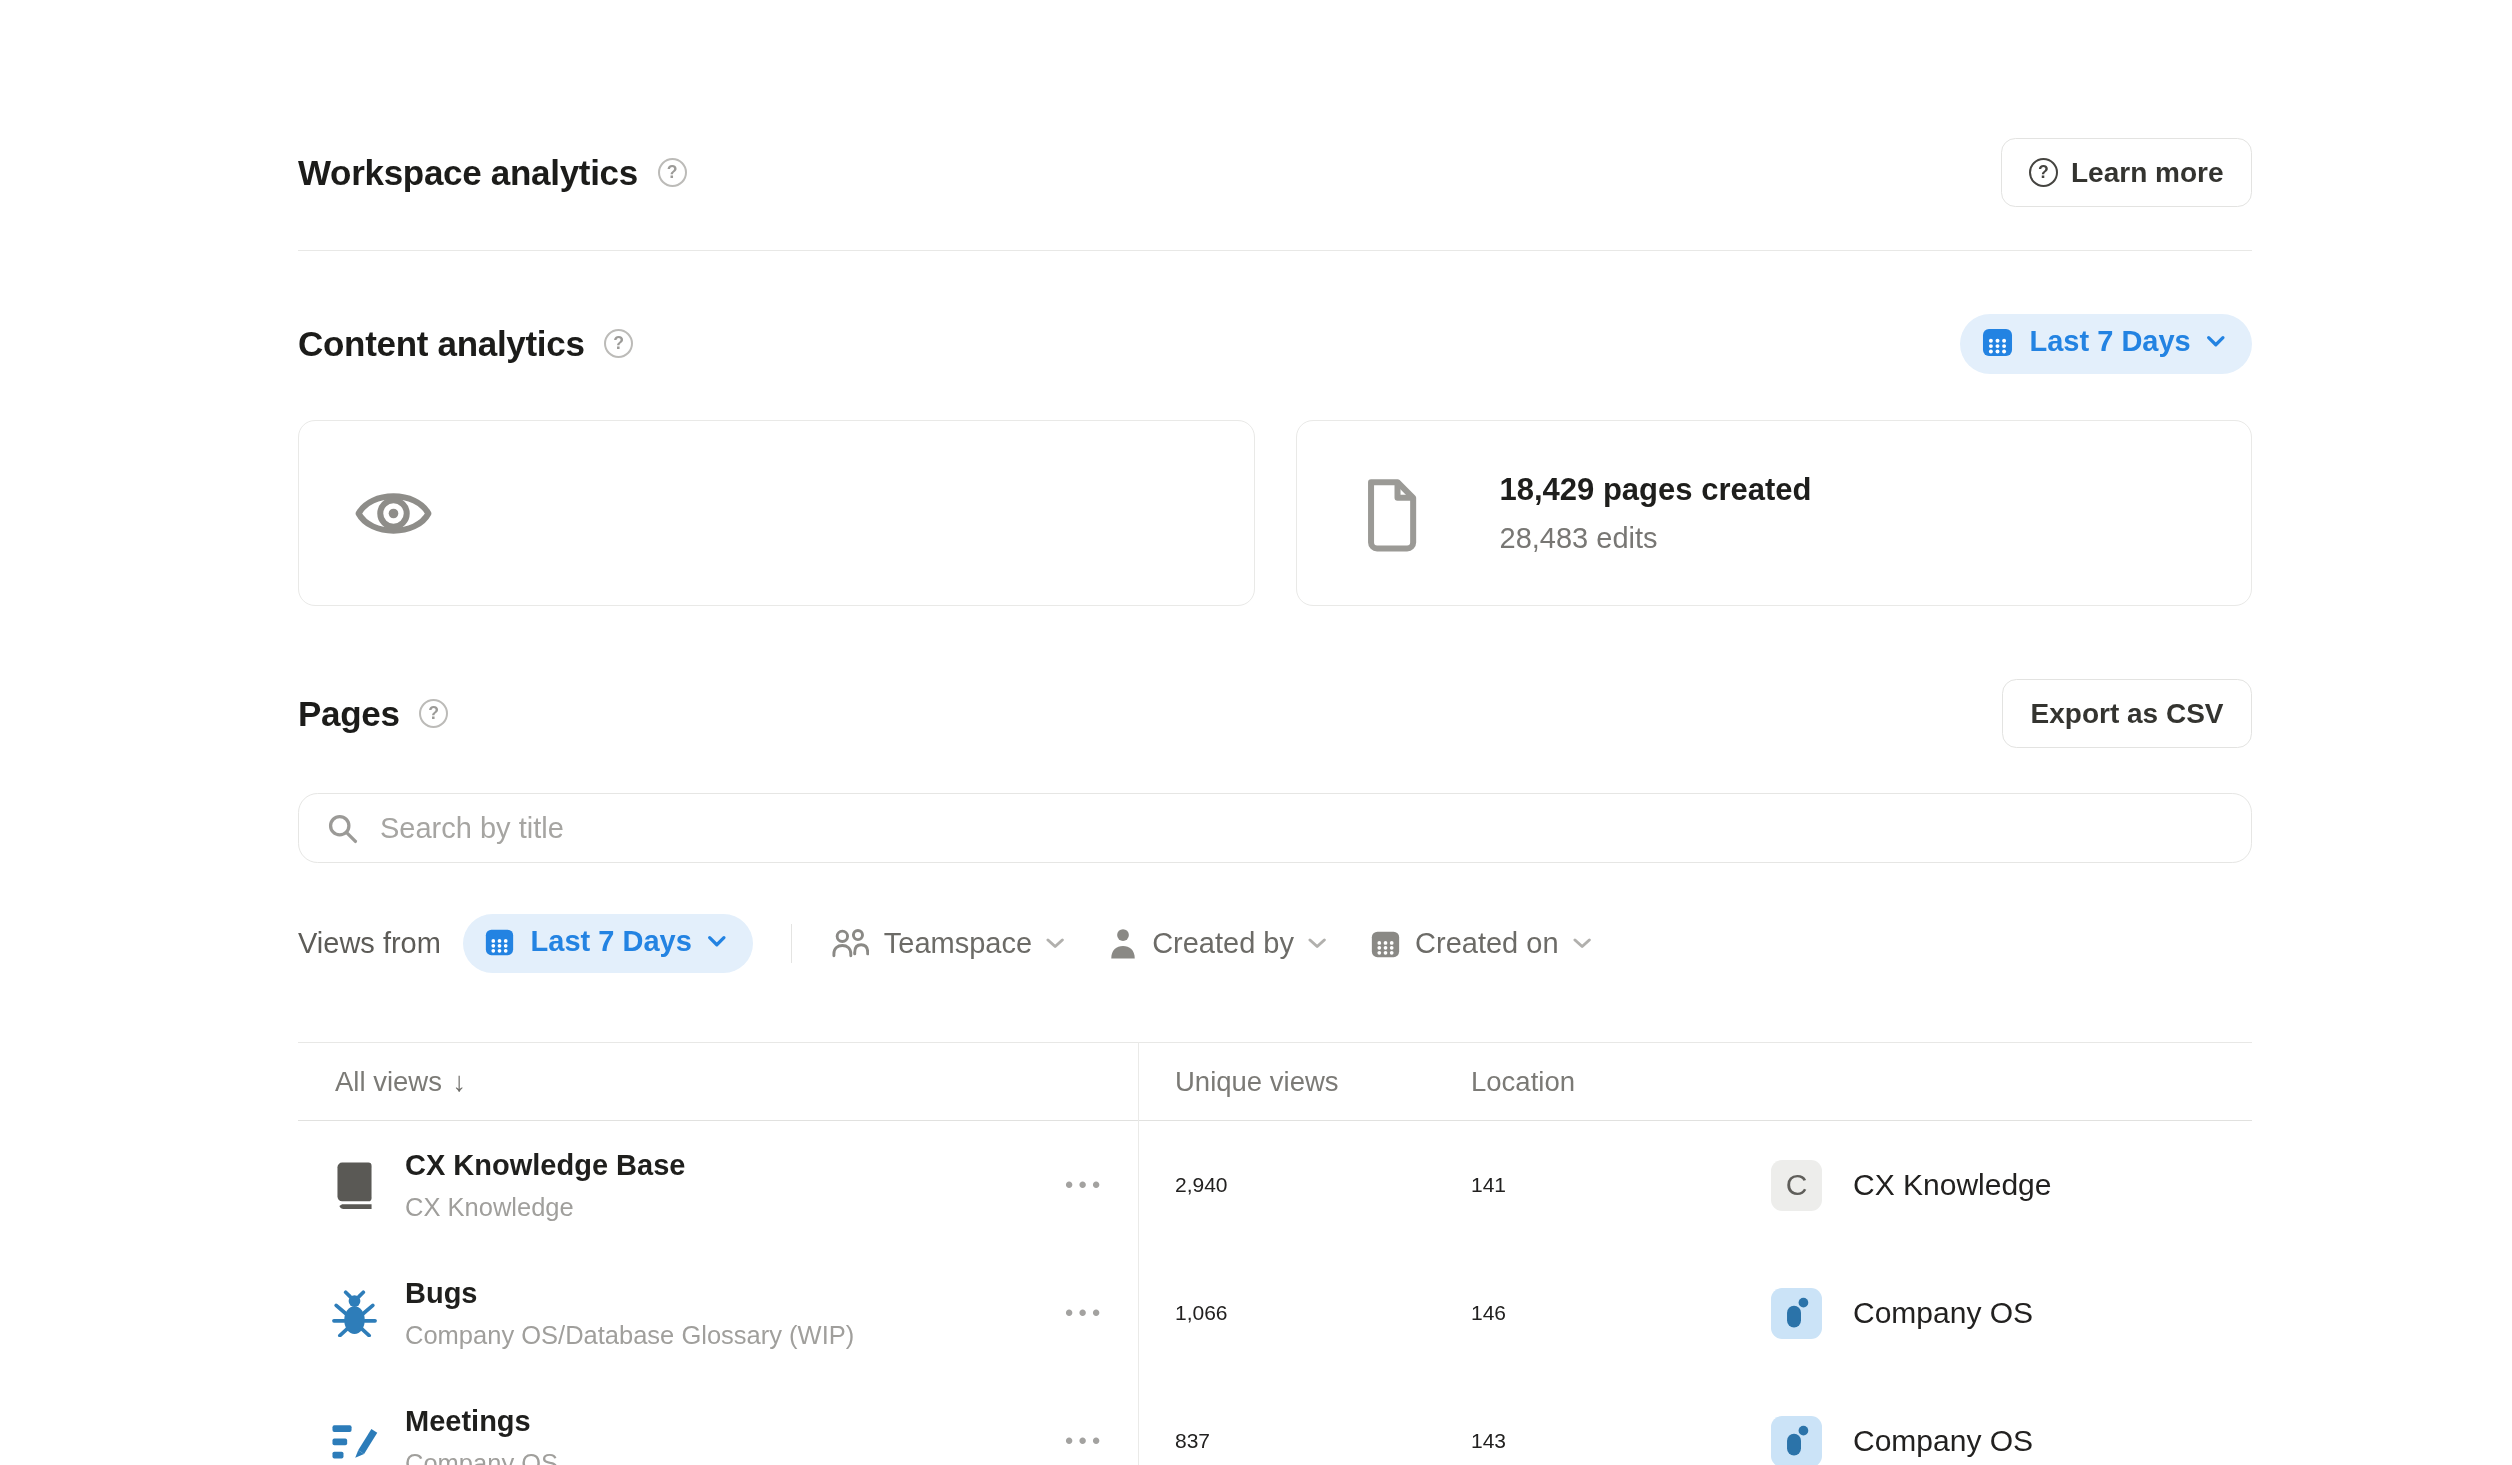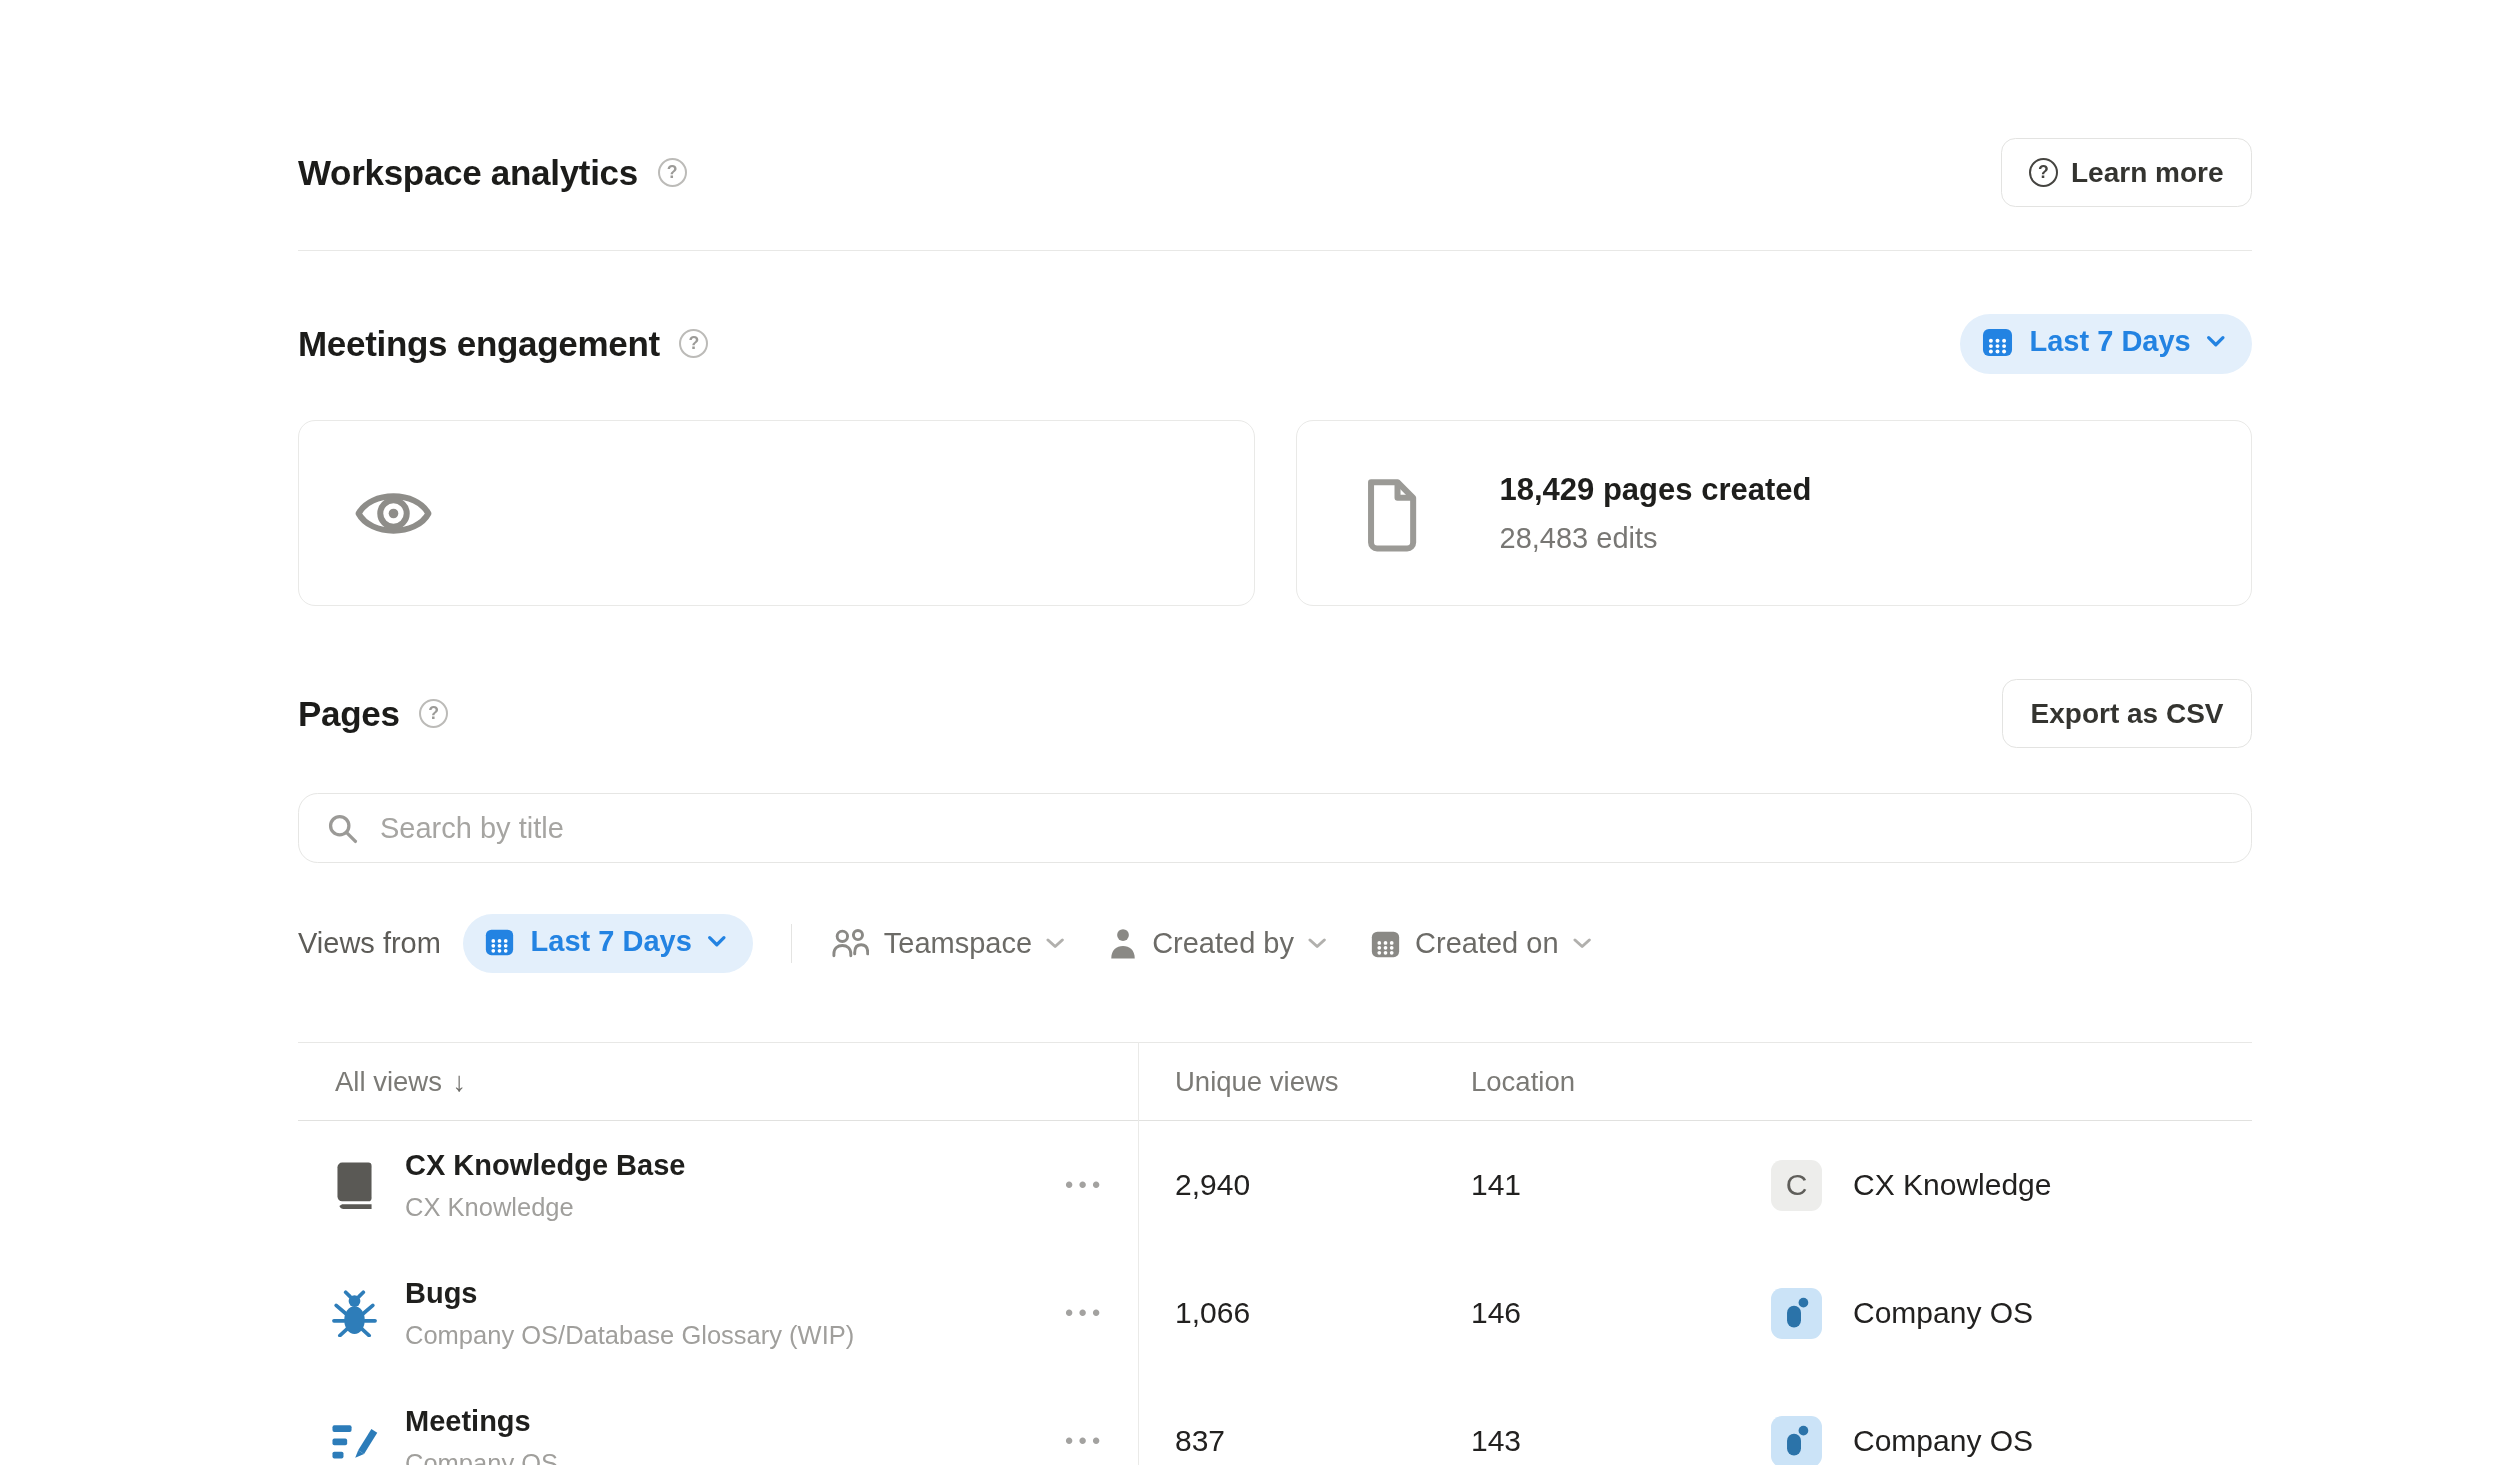--- a/index.html
+++ b/index.html
@@ -66,21 +66,21 @@
   .th.pad{padding-left:37px;}
   .sort-arrow{font-size:27.5px;color:#6f6e6a;}
   .trow{display:grid;grid-template-columns:840px 296px 300px 519px;height:128px;align-items:center;}
   .page-cell{display:flex;align-items:center;gap:26px;padding-left:31px;box-sizing:border-box;padding-right:30px;}
   .row-icon{width:50px;flex:0 0 50px;display:flex;align-items:center;justify-content:center;}
   .row-text{display:flex;flex-direction:column;gap:10.5px;min-width:0;}
   .row-title{font-size:29px;font-weight:700;color:#1f1f1d;line-height:1.15;}
   .row-sub{font-size:25.5px;color:#a09f9c;line-height:1.15;white-space:nowrap;}
   .more-btn{margin-left:auto;background:none;border:none;cursor:pointer;color:#a3a2a0;
     font-size:23.6px;letter-spacing:5.2px;padding:6.5px 2.6px;font-family:inherit;}
-  .num-cell{font-size:30px;color:#222120;padding-left:37px;}
+  .num-cell{font-size:21px;color:#222120;padding-left:37px;}
   .loc-cell{display:flex;align-items:center;gap:31px;padding-left:37px;}
   .avatar{width:51px;height:51px;border-radius:11px;display:flex;align-items:center;justify-content:center;flex:0 0 51px;}
   .avatar.gray{background:#ededeb;font-size:30px;color:#5f5e5a;}
   .avatar.blue{background:#cbe3f7;}
   .loc-text{font-size:30px;color:#222120;}
 </style>
 </head>
 <body>
 
 <div class="content">
@@ -93,21 +93,21 @@
     <button class="btn">
       <span class="help-badge dark">?</span>
       <span>Learn more</span>
     </button>
   </div>
 
   <div class="divider"></div>
 
   <div class="section-row">
     <div class="h-group">
-      <h2>Meetings engagement</h2>
+      <h2>Content analytics</h2>
       <span class="help-badge">?</span>
     </div>
     <button class="pill">
       <svg width="33" height="33" viewBox="0 0 50 50">
         <rect x="3" y="6" width="44" height="41" rx="9" fill="#2383e2"></rect>
         <g fill="#ffffff">
           <circle cx="15" cy="24" r="3"></circle>
             <circle cx="25" cy="24" r="3"></circle>
             <circle cx="35" cy="24" r="3"></circle>
           <circle cx="15" cy="32" r="3"></circle>

